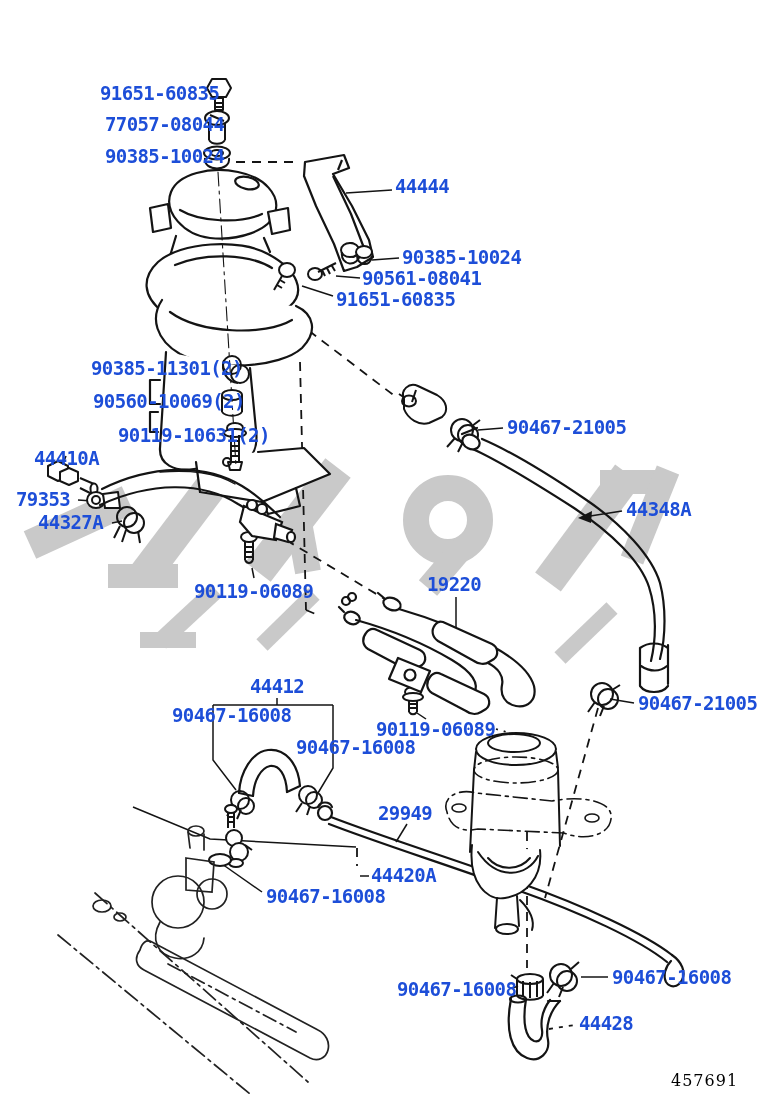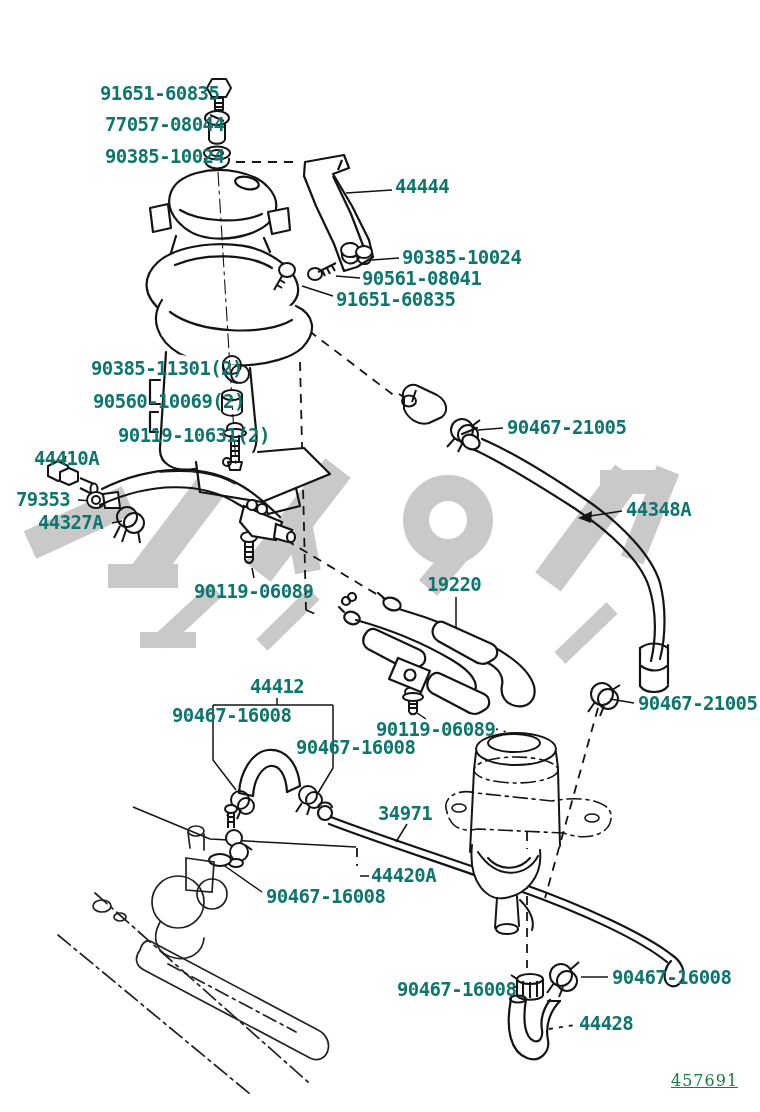--- a/index.html
+++ b/index.html
@@ -1,21 +1,21 @@
 <!DOCTYPE html>
 <html><head>
 <meta charset="utf-8">
 <style>
   html,body{margin:0;padding:0;background:#fff;}
   .stage{position:relative;width:760px;height:1112px;background:#ffffff;overflow:hidden;
          font-family:"DejaVu Sans Mono",monospace;}
   .stage svg{position:absolute;left:0;top:0;}
   .lbl{position:absolute;font:700 19px "DejaVu Sans Mono",monospace;letter-spacing:-0.6px;
-       color:#0f766e;white-space:nowrap;line-height:22px;}
-  .dnum{position:absolute;font:400 16px "DejaVu Serif",serif;color:#15803d;letter-spacing:1px;text-decoration:underline;}
+       color:#1d4ed8;white-space:nowrap;line-height:22px;}
+  .dnum{position:absolute;font:400 16px "DejaVu Serif",serif;color:#000000;letter-spacing:1px;}
 </style>
 </head>
 <body>
 
 <div class="stage">
 
 <svg width="760" height="1112" viewBox="0 0 760 1112">
 
   <g stroke="#c9c9c9" fill="none">
     <line x1="30" y1="545" x2="128" y2="500" stroke-width="30"></line>
@@ -283,21 +283,21 @@
   <div class="lbl" style="left:16px;top:488px">79353</div>
   <div class="lbl" style="left:38px;top:511px">44327A</div>
   <div class="lbl" style="left:626px;top:498px">44348A</div>
   <div class="lbl" style="left:194px;top:580px">90119-06089</div>
   <div class="lbl" style="left:427px;top:573px">19220</div>
   <div class="lbl" style="left:250px;top:675px">44412</div>
   <div class="lbl" style="left:172px;top:704px">90467-16008</div>
   <div class="lbl" style="left:296px;top:736px">90467-16008</div>
   <div class="lbl" style="left:376px;top:718px">90119-06089</div>
   <div class="lbl" style="left:638px;top:692px">90467-21005</div>
-  <div class="lbl" style="left:378px;top:802px">34971</div>
+  <div class="lbl" style="left:378px;top:802px">29949</div>
   <div class="lbl" style="left:371px;top:864px">44420A</div>
   <div class="lbl" style="left:266px;top:885px">90467-16008</div>
   <div class="lbl" style="left:397px;top:978px">90467-16008</div>
   <div class="lbl" style="left:612px;top:966px">90467-16008</div>
   <div class="lbl" style="left:579px;top:1012px">44428</div>
 
   <div class="dnum" style="left:671px;top:1071px">457691</div>
 </div>
 
 </body></html>

